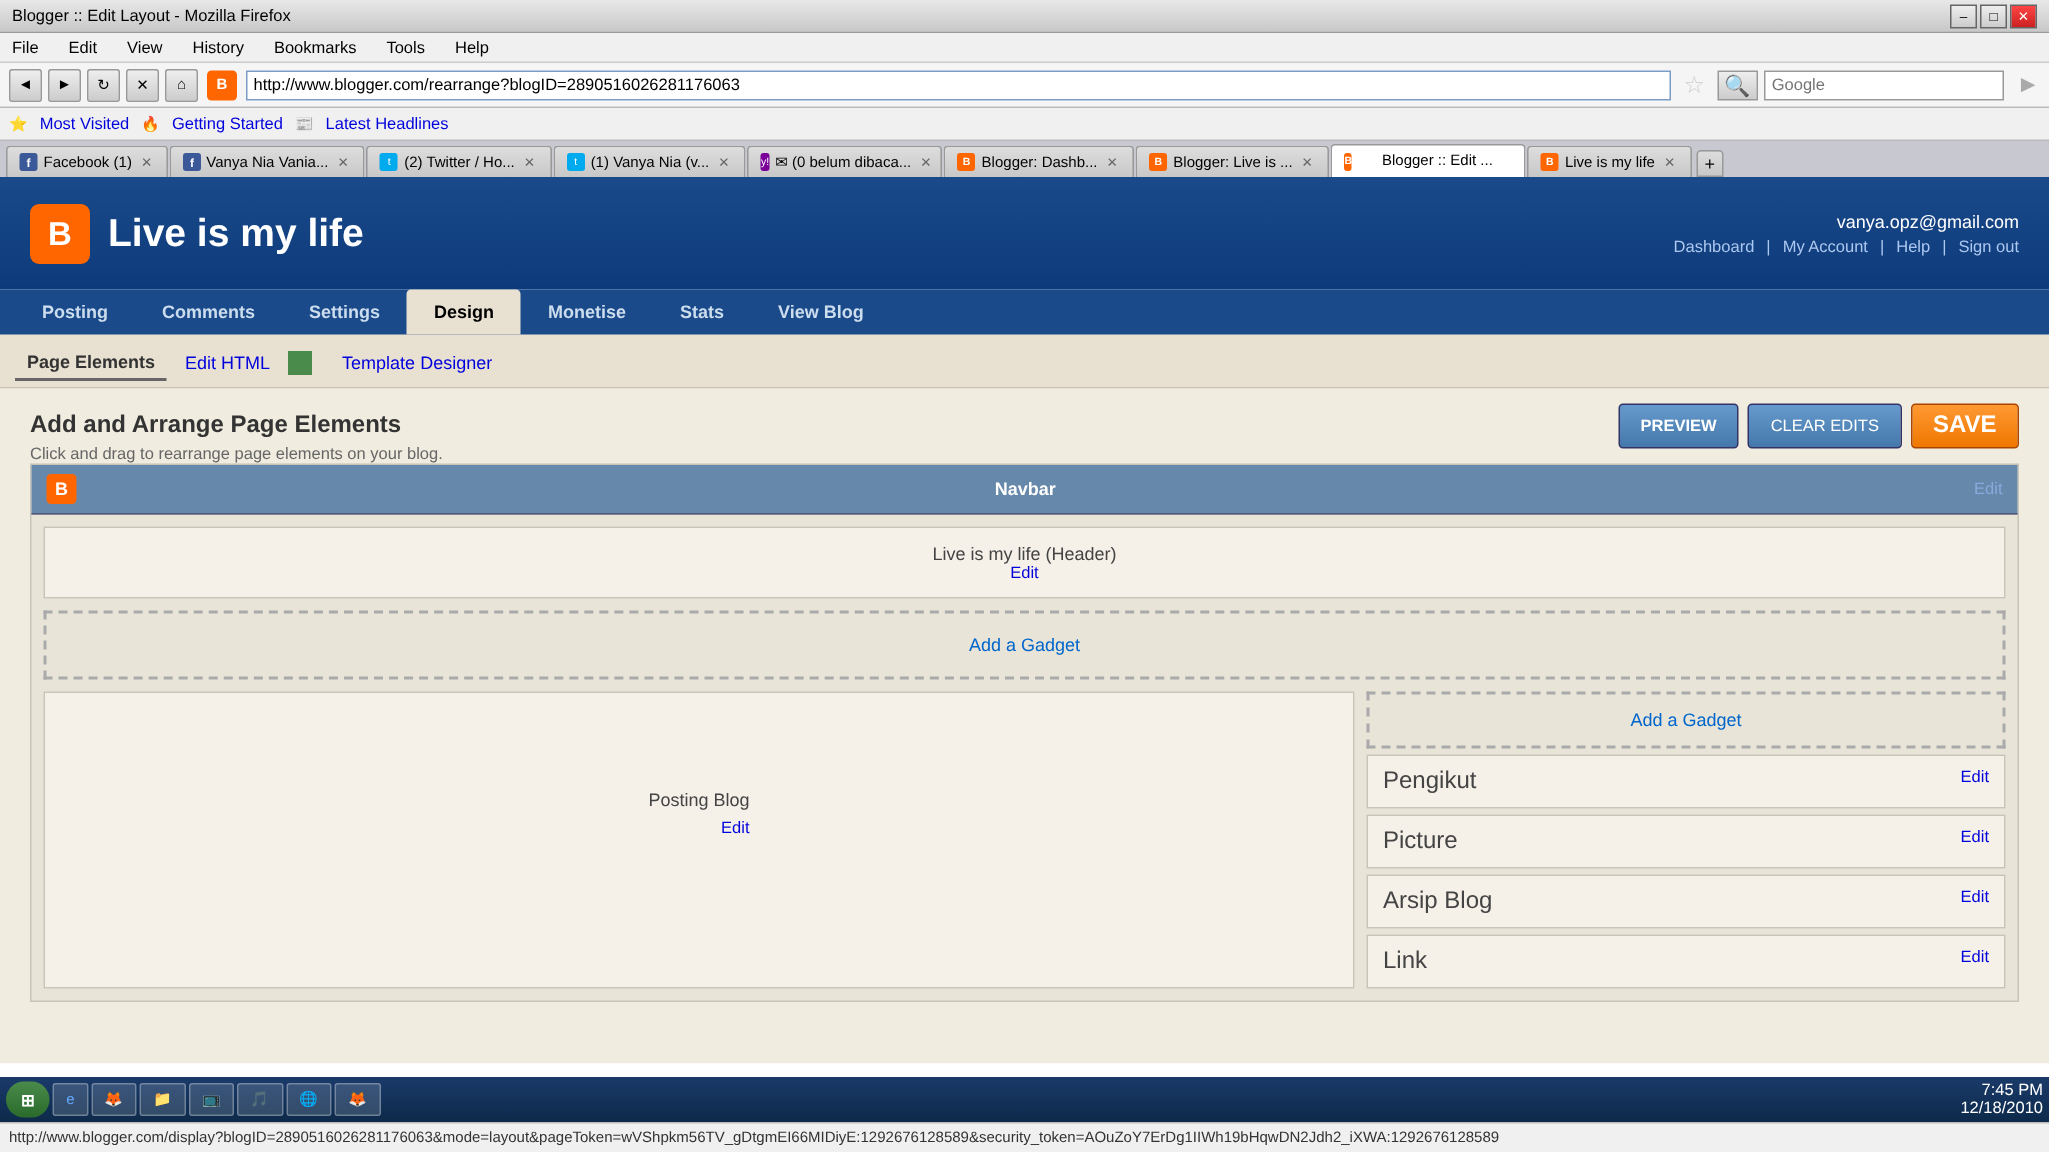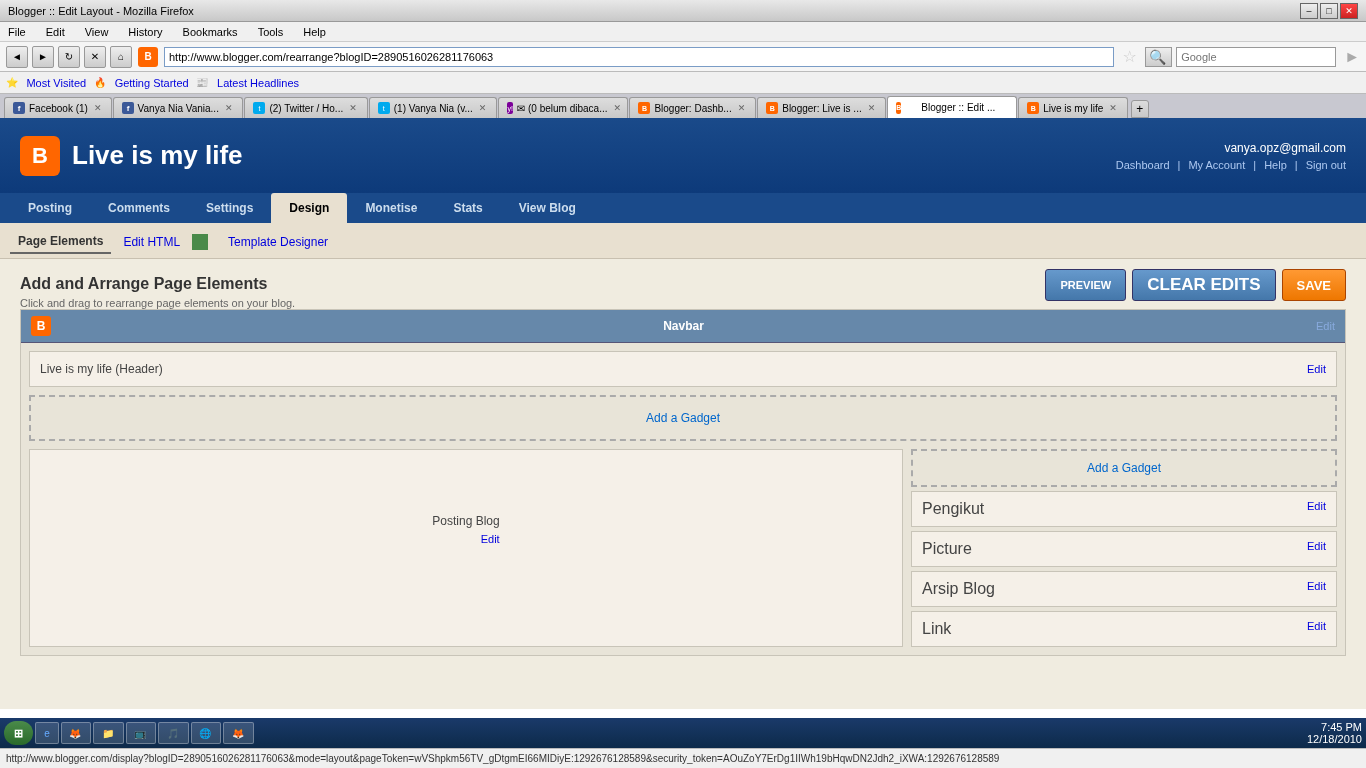--- a/index.html
+++ b/index.html
@@ -250,31 +250,31 @@
       font-size: 11px;
       font-weight: bold;
       cursor: pointer;
       border-radius: 3px;
     }
     .btn-clear {
       background: linear-gradient(to bottom, #6699cc, #4477aa);
       color: #fff;
       border: 1px solid #336;
       padding: 5px 14px;
-      font-size: 17px;
-      font-weight: bold;
+      font-size: 11px;
+      font-weight: normal;
       cursor: pointer;
       border-radius: 3px;
     }
     .btn-save {
       background: linear-gradient(to bottom, #ff9933, #ee7700);
       color: #fff;
       border: 1px solid #aa4400;
       padding: 5px 14px;
-      font-size: 13px;
+      font-size: 16px;
       font-weight: bold;
       cursor: pointer;
       border-radius: 3px;
     }
 
     
     .layout-area {
       background: #e8e4d8;
       border: 1px solid #c8c4b8;
       padding: 0;
@@ -302,20 +302,21 @@
 
     
     .element-header {
       background: #f5f0e8;
       border: 1px solid #c8c4b8;
       margin: 8px;
       padding: 10px;
       display: flex;
       justify-content: space-between;
       align-items: center;
+      flex-direction: column;
     }
     .element-label { font-size: 12px; color: #444; }
 
     
     .add-gadget-area {
       border: 2px dashed #aaa;
       margin: 8px;
       padding: 14px;
       text-align: center;
     }

